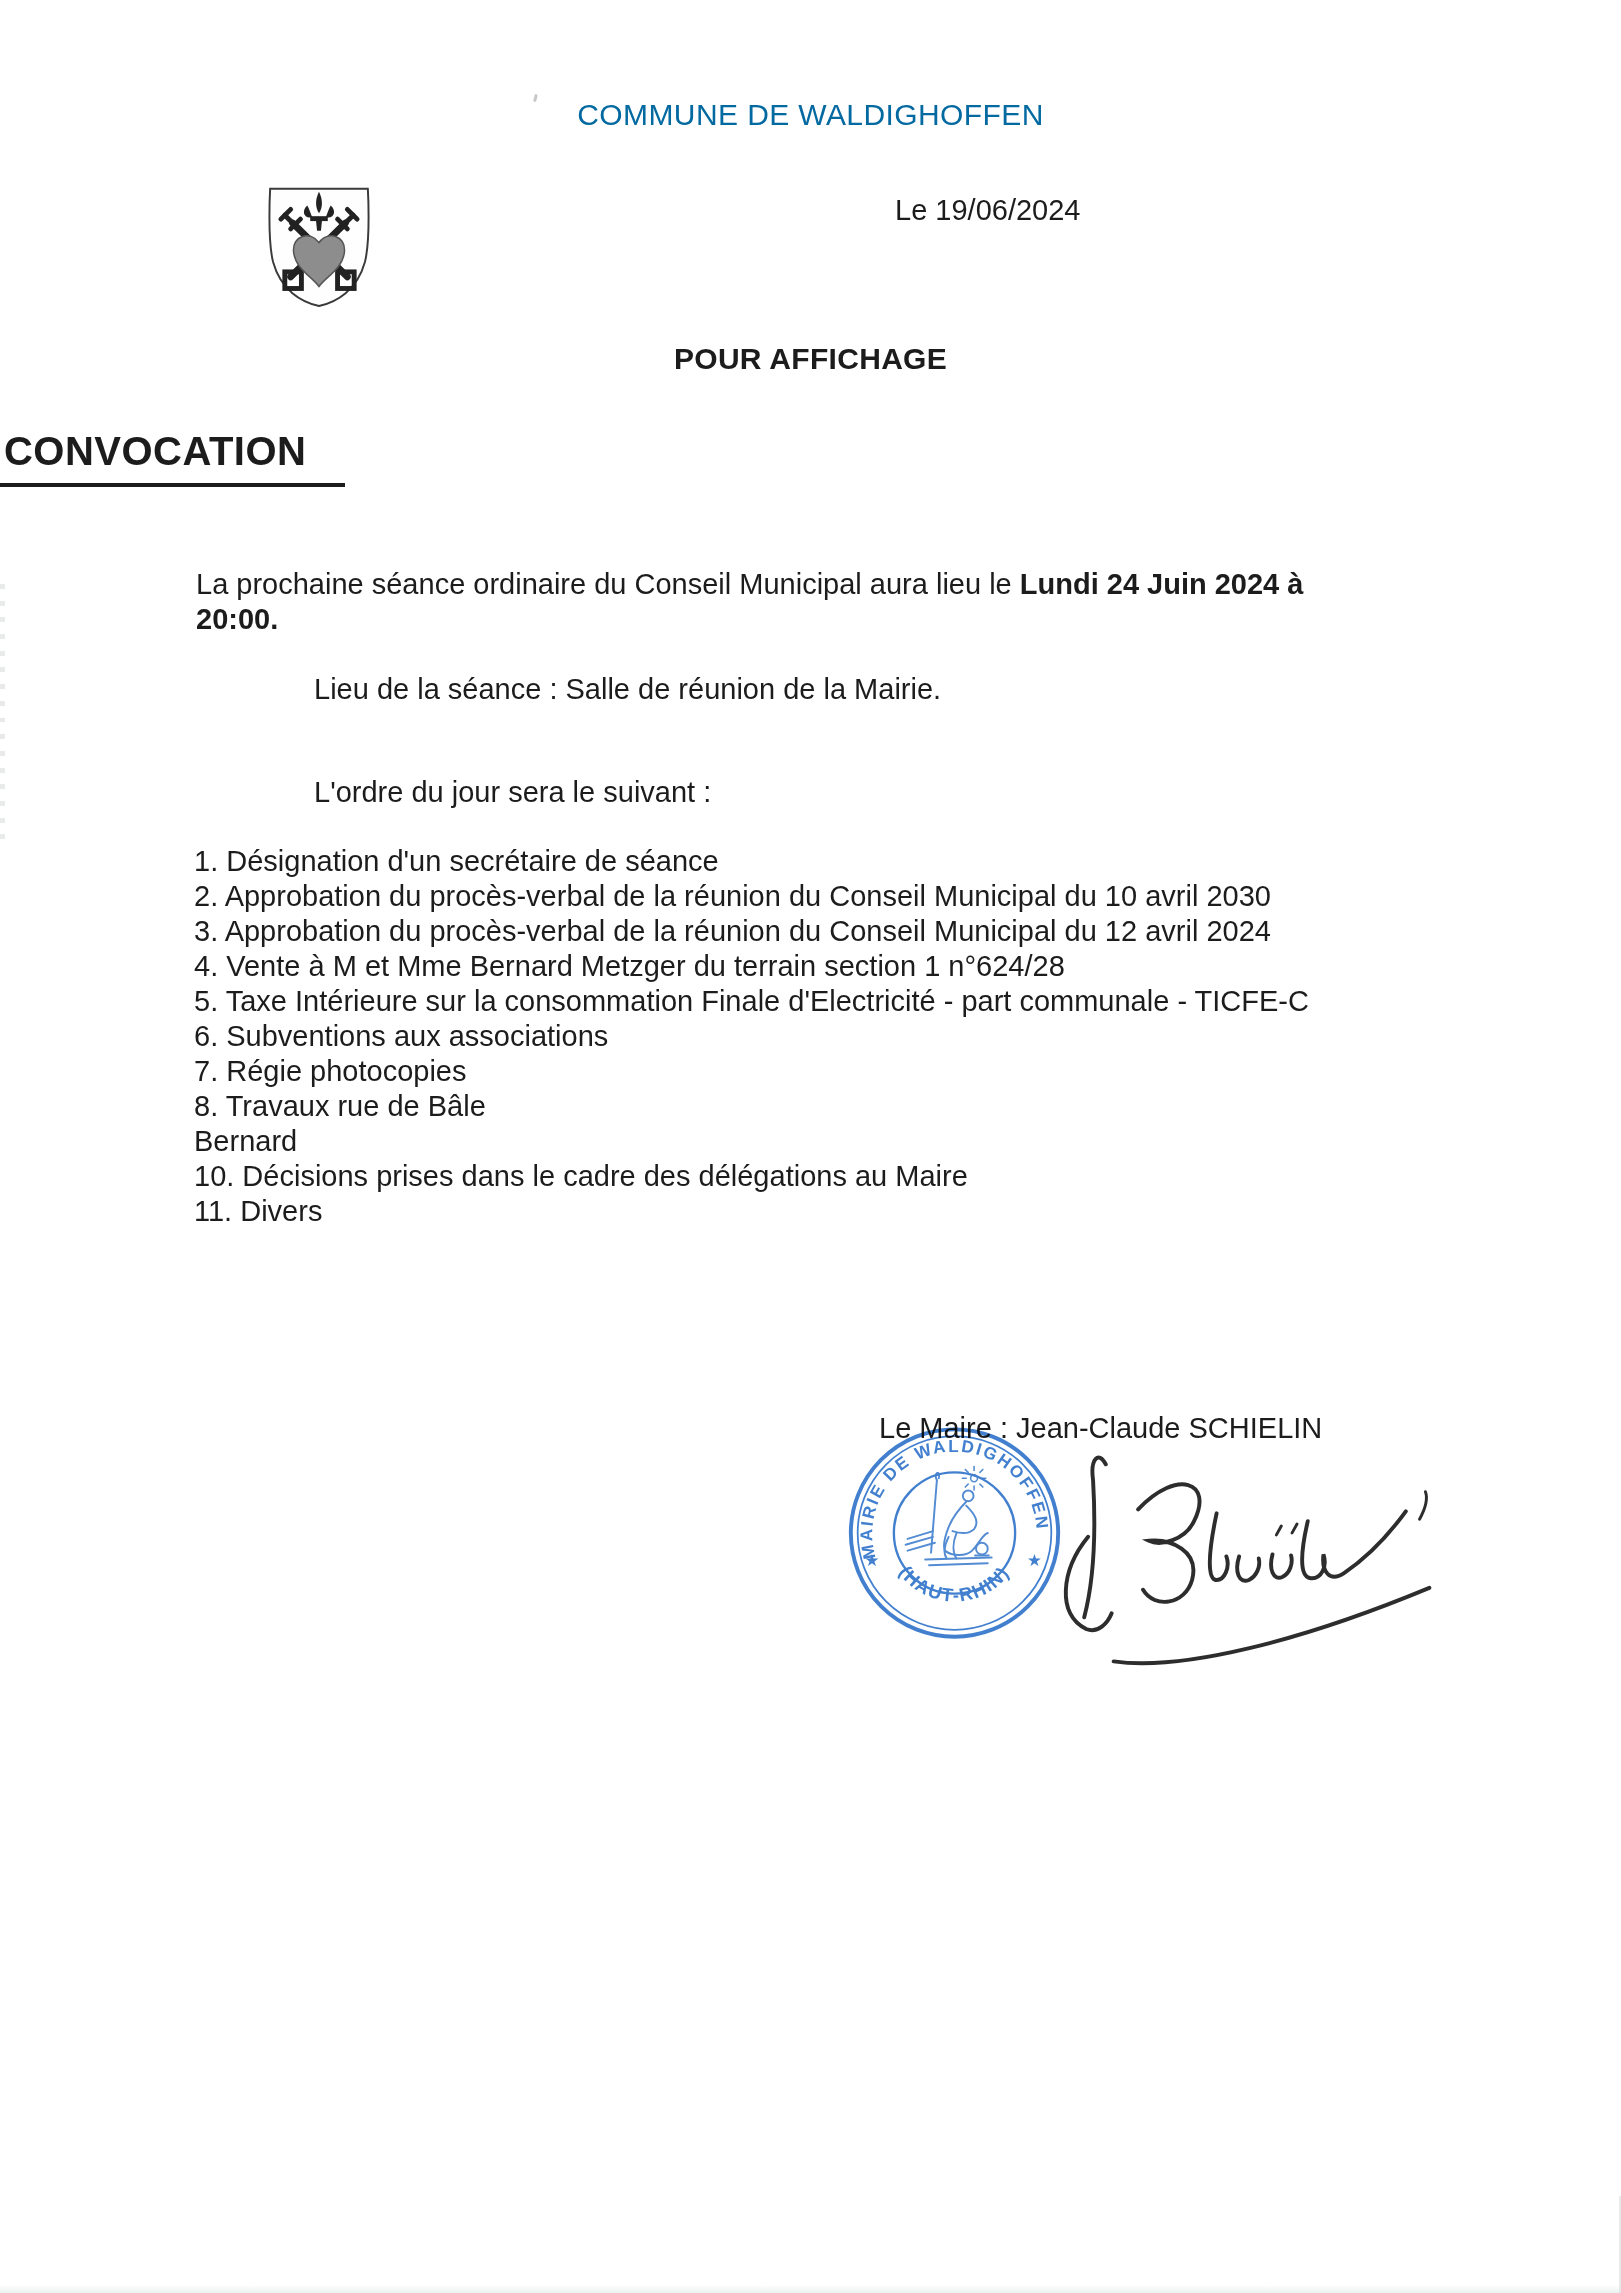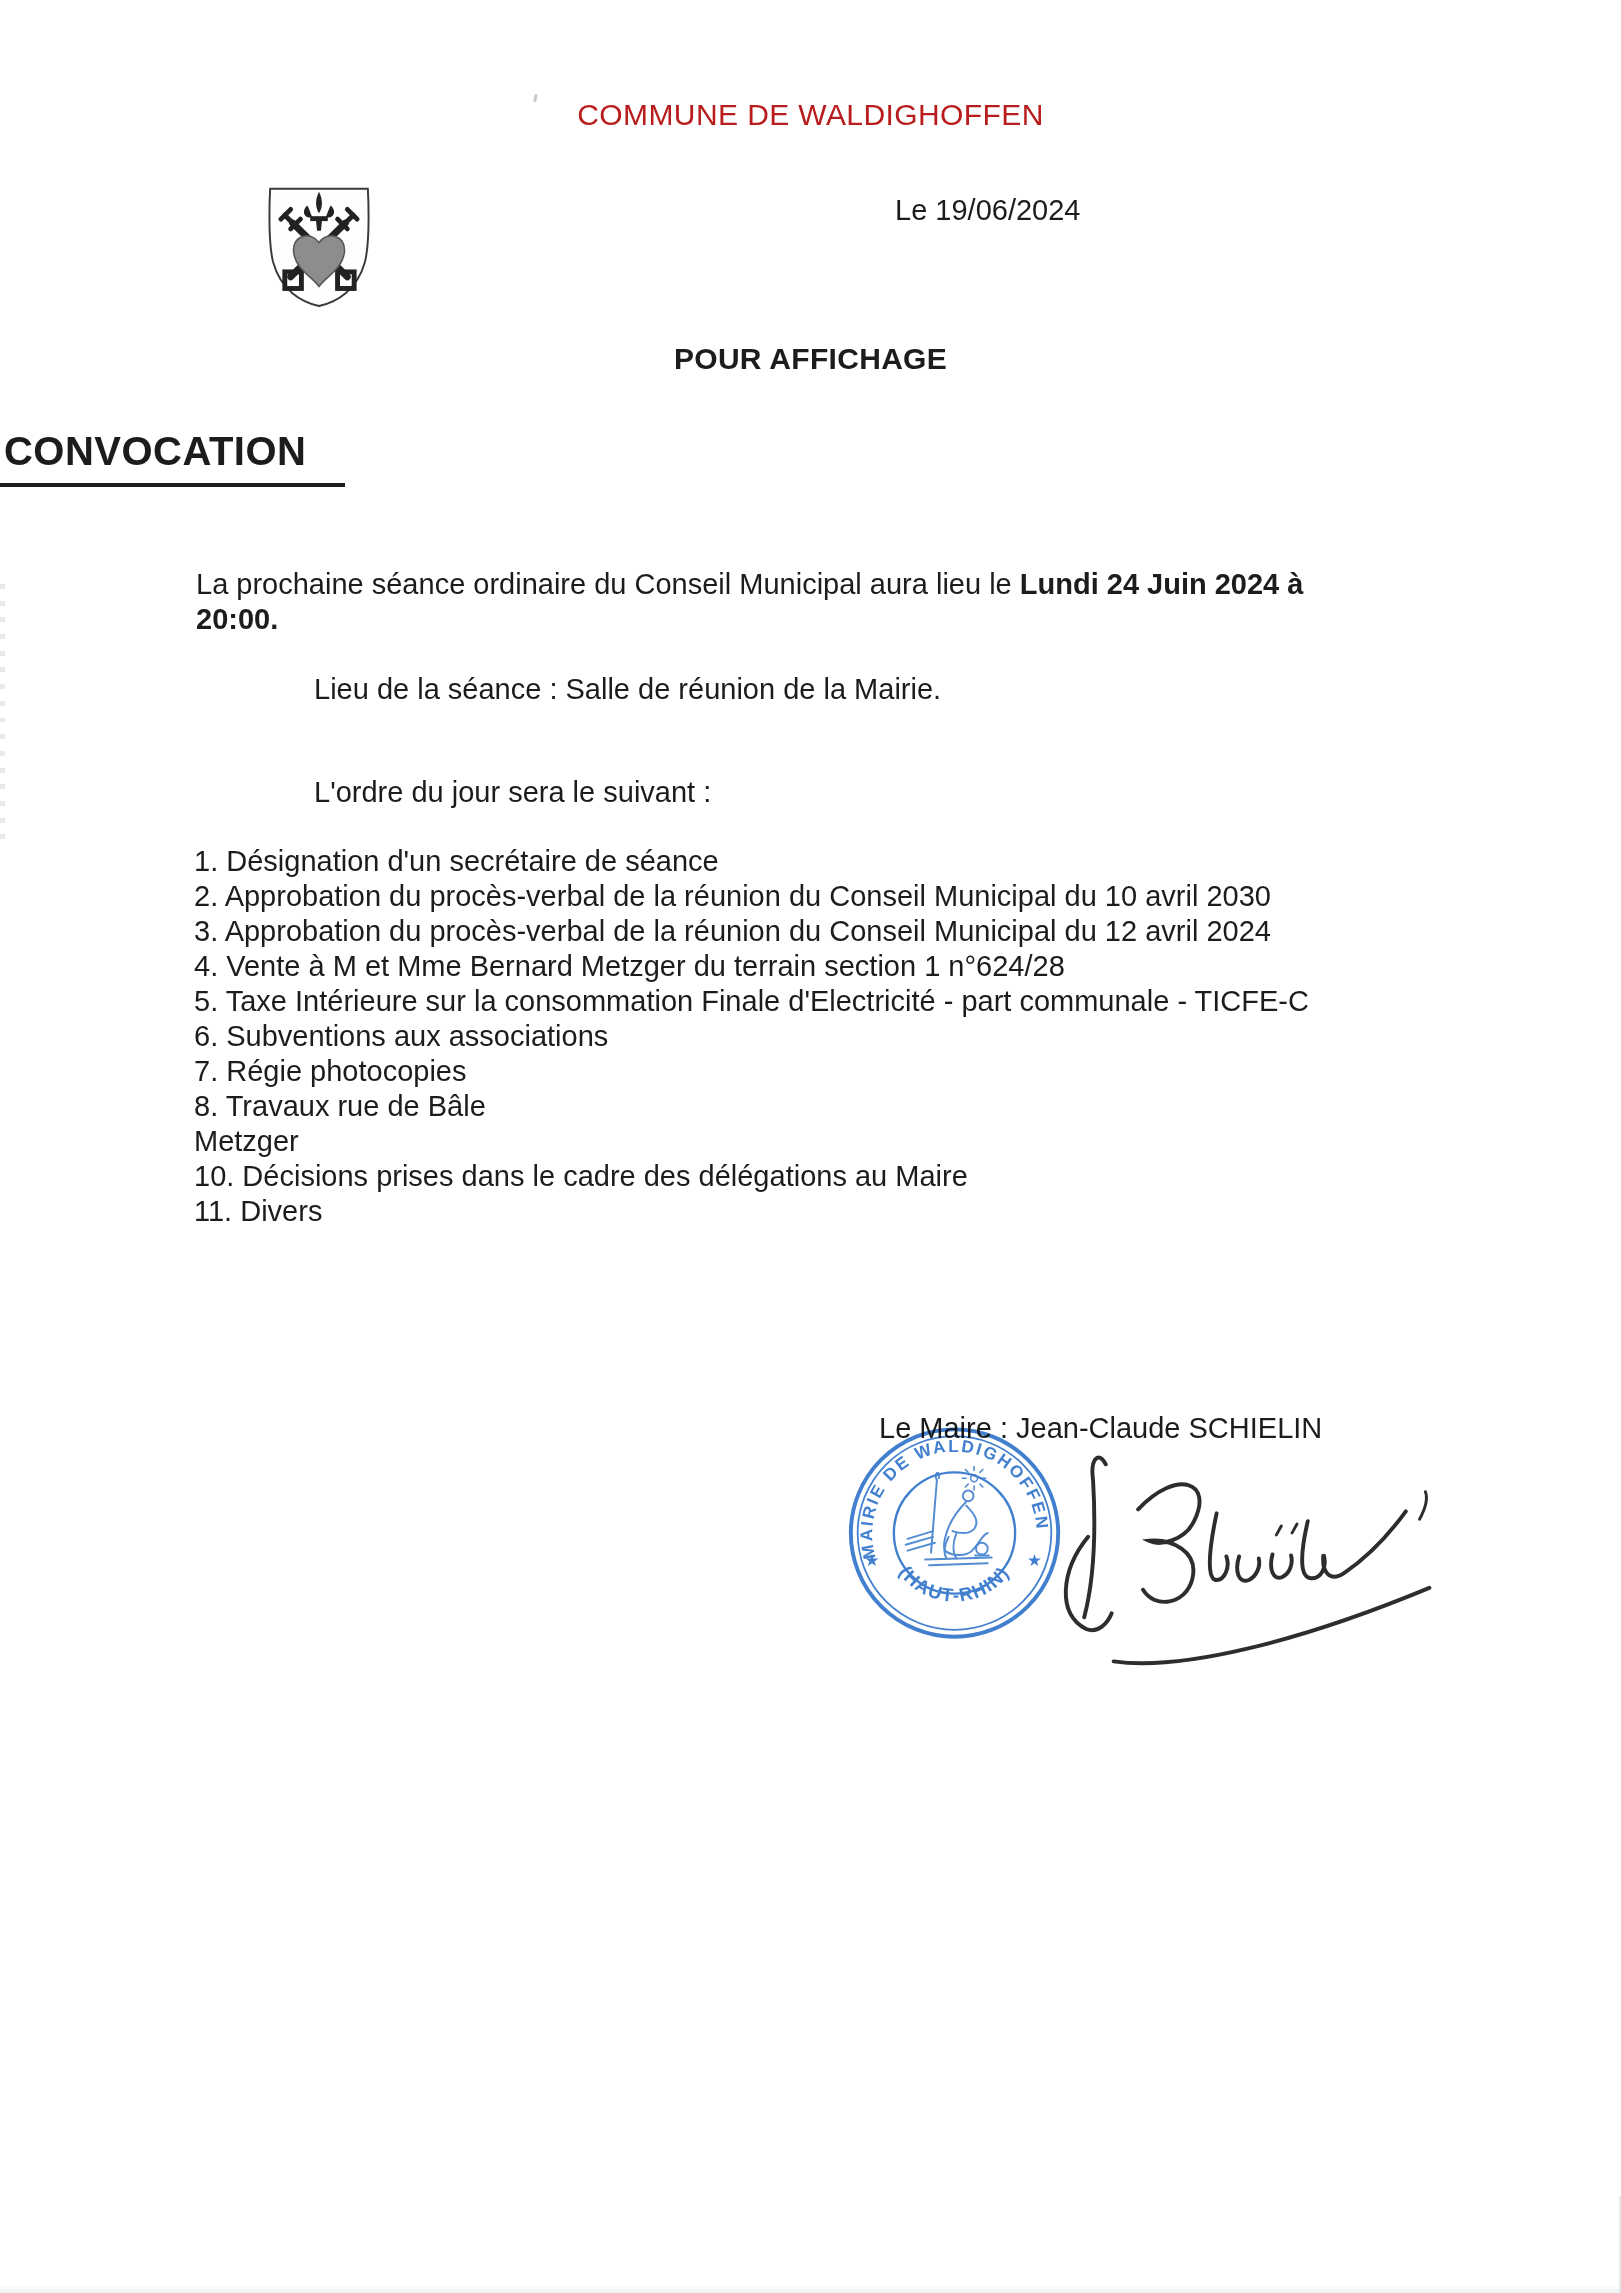--- a/index.html
+++ b/index.html
@@ -8,21 +8,21 @@
     width:1621px;height:2294px;
     background:#ffffff;
     font-family:"Liberation Sans", sans-serif;
     color:#1c1c1c;
     overflow:hidden;
   }
   .commune-title{
     position:absolute;top:98px;left:0;right:0;
     text-align:center;
     font-size:30px;letter-spacing:0.4px;
-    color:#b91c1c;
+    color:#0369a1;
   }
   .crest{position:absolute;left:261px;top:182px;}
   .date-line{
     position:absolute;left:895px;top:194px;
     font-size:29px;
   }
   .affichage{
     position:absolute;top:342px;left:0;right:0;
     text-align:center;font-weight:bold;font-size:30px;letter-spacing:0.3px;
   }
@@ -130,21 +130,21 @@
   <div class="agenda bodytext">
     <div class="item">1. Désignation d'un secrétaire de séance</div>
     <div class="item">2. Approbation du procès-verbal de la réunion du Conseil Municipal du 10 avril 2030</div>
     <div class="item">3. Approbation du procès-verbal de la réunion du Conseil Municipal du 12 avril 2024</div>
     <div class="item">4. Vente à M et Mme Bernard Metzger du terrain section 1 n°624/28</div>
     <div class="item">5. Taxe Intérieure sur la consommation Finale d'Electricité - part communale - TICFE-C</div>
     <div class="item">6. Subventions aux associations</div>
     <div class="item">7. Régie photocopies</div>
     <div class="item">8. Travaux rue de Bâle</div>
     <div>
-      <div class="item">Metzger</div>
+      <div class="item">Bernard</div>
     </div>
     <div class="item">10. Décisions prises dans le cadre des délégations au Maire</div>
     <div class="item">11. Divers</div>
   </div>
 
   <div class="maire-line">Le Maire : Jean-Claude SCHIELIN</div>
 
   <svg class="stamp" width="223" height="222" viewBox="0 0 228 226">
     <g stroke="#4280cf" fill="none">
       <circle cx="114" cy="112" r="106" stroke-width="4"></circle>

